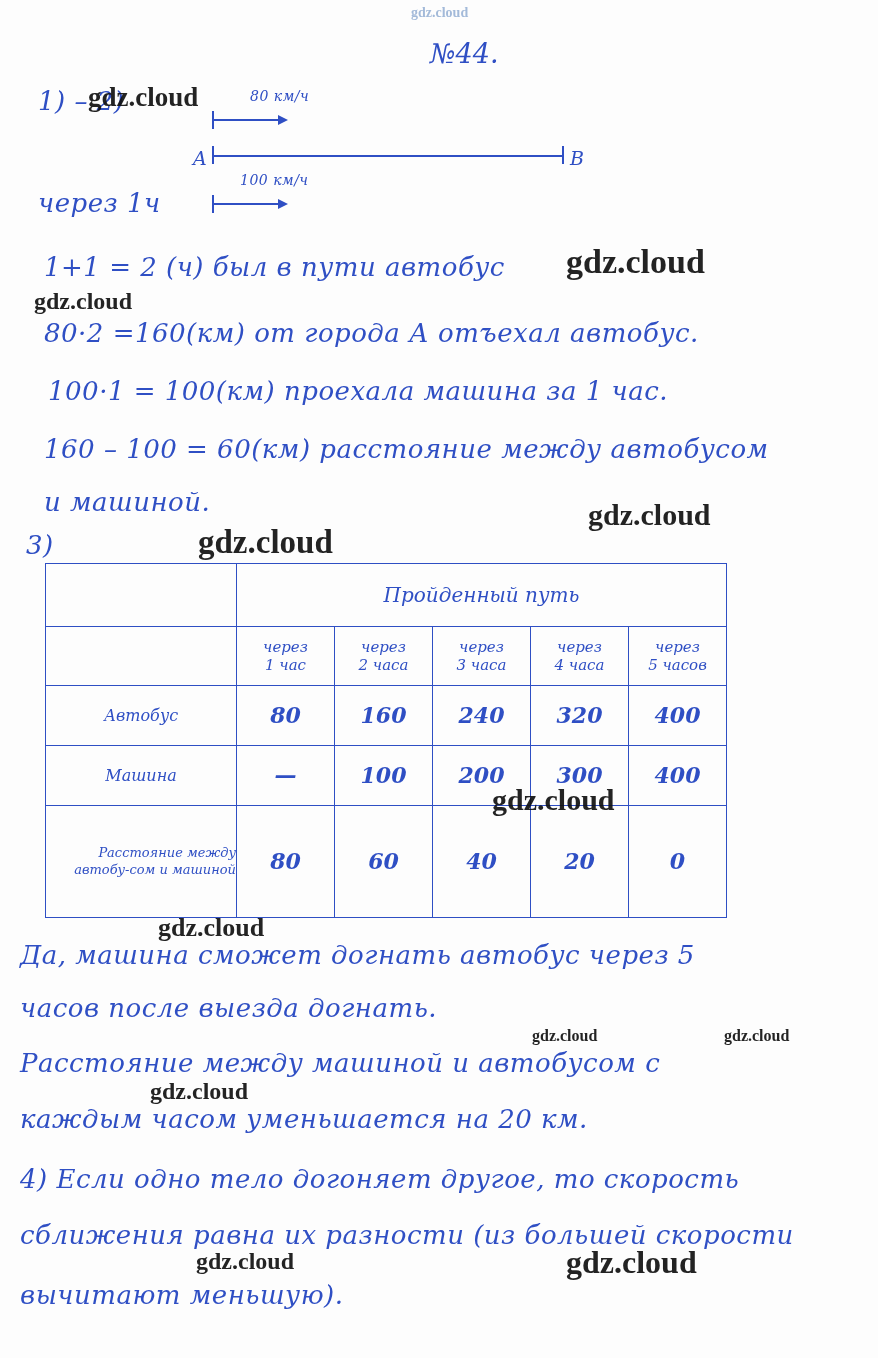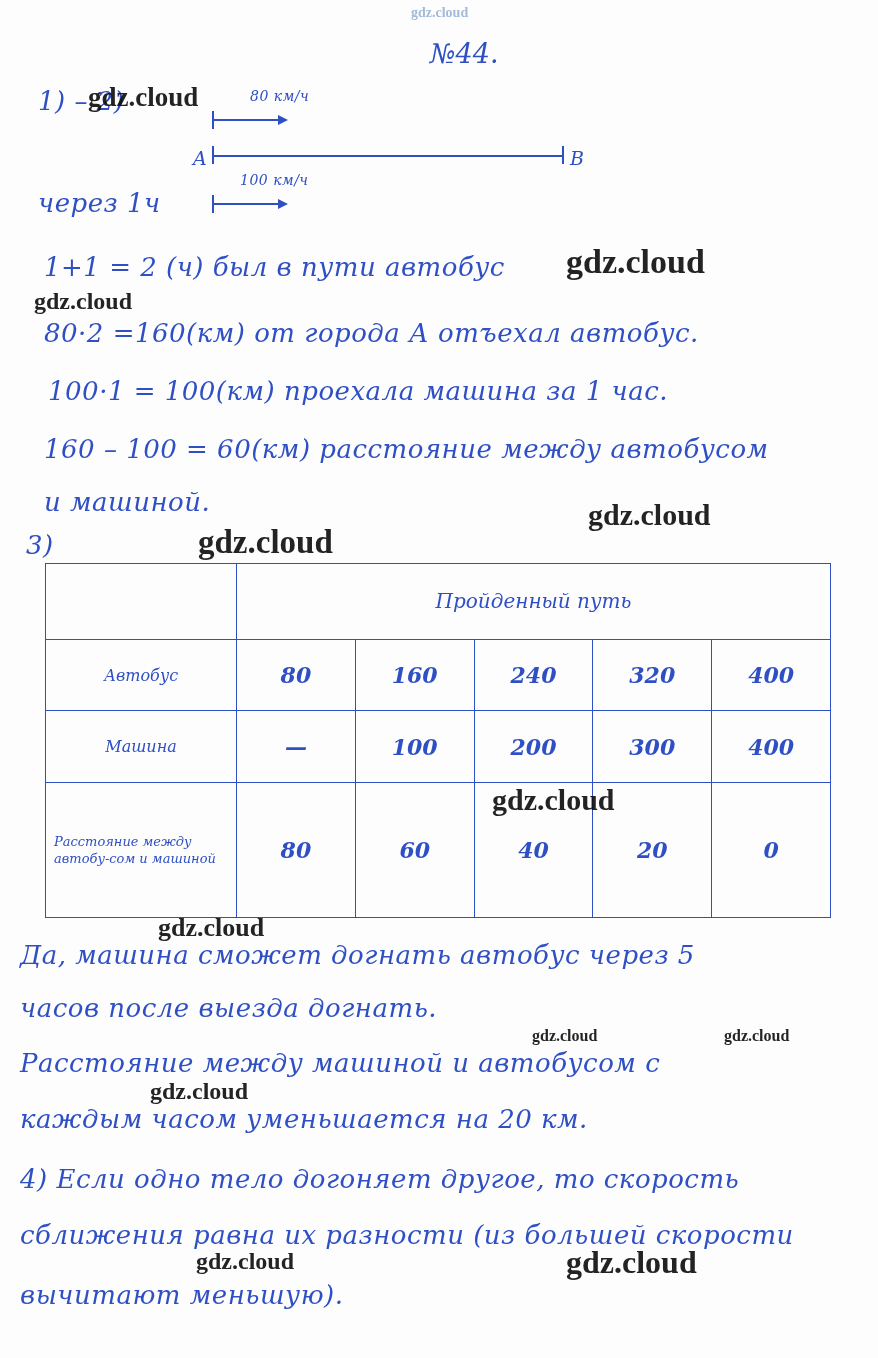--- a/index.html
+++ b/index.html
@@ -57,21 +57,21 @@
     width: 0; height: 0;
     border-top: 5px solid transparent;
     border-bottom: 5px solid transparent;
     border-left: 10px solid #2f4fc4;
   }
   
   .tbl {
     position: absolute;
     left: 45px;
     top: 563px;
-    width: 786px;
+    width: 682px;
     height: 355px;
     border-collapse: collapse;
     table-layout: fixed;
   }
   .tbl td {
     border: 1.5px solid #2f4fc4;
     color: #2f4fc4;
     font-family: "DejaVu Serif", serif;
     font-style: italic;
     text-align: center;
@@ -88,21 +88,21 @@
     height: 54px;
     line-height: 1.2;
   }
   .tbl td.rowlab {
     font-size: 16px;
     text-align: center;
   }
   .tbl td.rowlab-small {
     font-size: 13px;
     line-height: 1.35;
-    text-align: left;
+    text-align: right;
     padding-left: 8px;
   }
   .tbl td.val {
     font-size: 22px;
     font-weight: bold;
   }
   .r-tall { height: 56px; }
   .r-big { height: 105px; }
 
   
@@ -157,20 +157,28 @@
   <div class="hw hw-l" style="left:44px; top:434px;">160 – 100 = 60(км) расстояние между автобусом</div>
   <div class="hw hw-l" style="left:44px; top:487px;">и машиной.</div>
 
   <div class="hw hw-l" style="left:26px; top:530px;">3)</div>
 
   <table class="tbl">
     <tbody>
         <tr>
       <td class="hdr-top" style="width:190px;"></td>
       <td class="hdr-top" colspan="5">Пройденный путь</td>
+    </tr>
+    <tr>
+      <td class="hdr-sub"></td>
+      <td class="hdr-sub">через<br>1 час</td>
+      <td class="hdr-sub">через<br>2 часа</td>
+      <td class="hdr-sub">через<br>3 часа</td>
+      <td class="hdr-sub">через<br>4 часа</td>
+      <td class="hdr-sub">через<br>5 часов</td>
     </tr>
     <tr class="r-tall">
       <td class="rowlab">Автобус</td>
       <td class="val">80</td>
       <td class="val">160</td>
       <td class="val">240</td>
       <td class="val">320</td>
       <td class="val">400</td>
     </tr>
     <tr class="r-tall">

